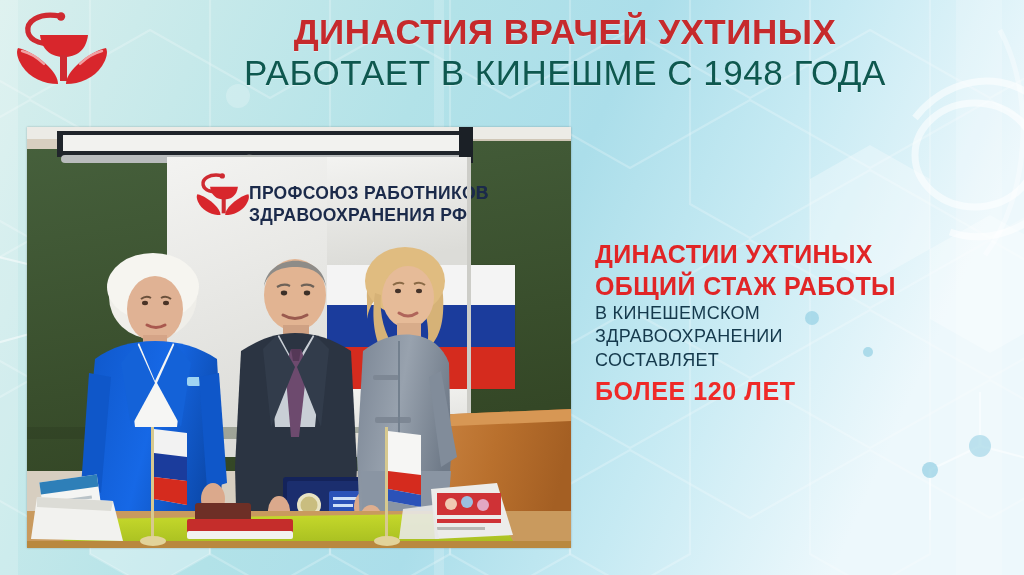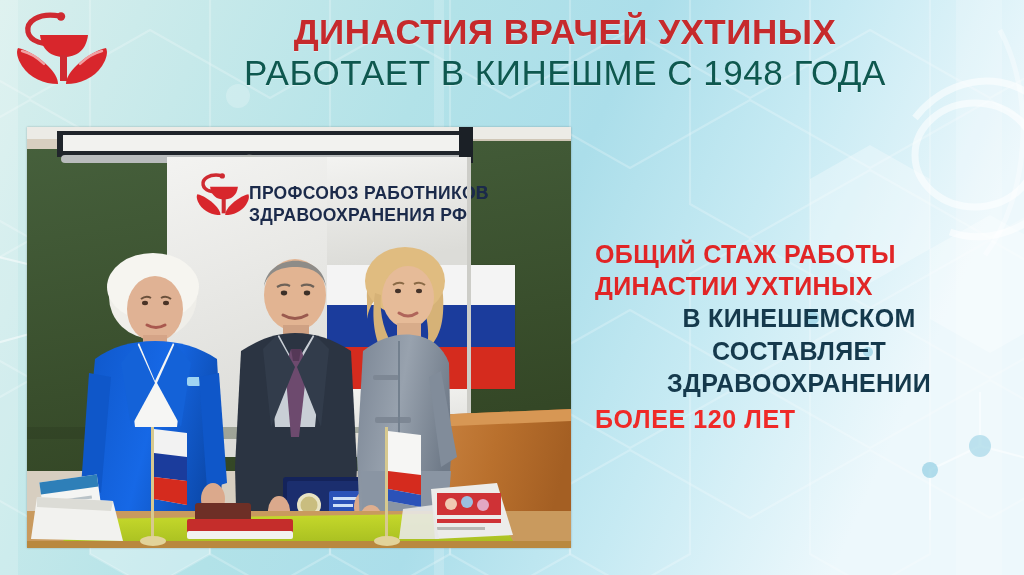--- a/index.html
+++ b/index.html
@@ -107,26 +107,25 @@
   .st-red {
     color: #e12526;
     font-weight: bold;
     font-size: 25px;
     line-height: 1.28;
     letter-spacing: 0.4px;
     white-space: nowrap;
   }
   .st-dark {
     color: #15394c;
-    font-weight: bold;
-    font-size: 25px;
+    font-weight: normal;
+    font-size: 18px;
     line-height: 1.3;
     letter-spacing: 0.3px;
     white-space: nowrap;
-    text-align: center;
   }
   .st-big-red {
     color: #ef2a28;
     font-weight: bold;
     font-size: 25px;
     line-height: 1.28;
     letter-spacing: 0.6px;
     white-space: nowrap;
     margin-top: 3px;
   }
@@ -501,21 +500,21 @@
         <circle cx="440" cy="375" r="6" fill="#9bbfe0"></circle>
         <circle cx="456" cy="378" r="6" fill="#e2a7c2"></circle>
         <rect x="410" y="392" width="64" height="4" fill="#cf3236"></rect>
         <rect x="410" y="400" width="48" height="3" fill="#b8b8b4"></rect>
         <path d="M376 382 L 406 378 L 412 412 L 372 412 Z" fill="#e8e8e6" opacity="0.9"></path>
       </g>
     </svg>
   </div>
 
   <div class="side-text">
+    <div class="st-red">ДИНАСТИИ УХТИНЫХ</div>
     <div class="st-red">ОБЩИЙ СТАЖ РАБОТЫ</div>
-    <div class="st-red">ДИНАСТИИ УХТИНЫХ</div>
     <div class="st-dark">В КИНЕШЕМСКОМ</div>
+    <div class="st-dark">ЗДРАВООХРАНЕНИИ</div>
     <div class="st-dark">СОСТАВЛЯЕТ</div>
-    <div class="st-dark">ЗДРАВООХРАНЕНИИ</div>
     <div class="st-big-red">БОЛЕЕ 120 ЛЕТ</div>
   </div>
 
 </div>
 
 </body></html>

